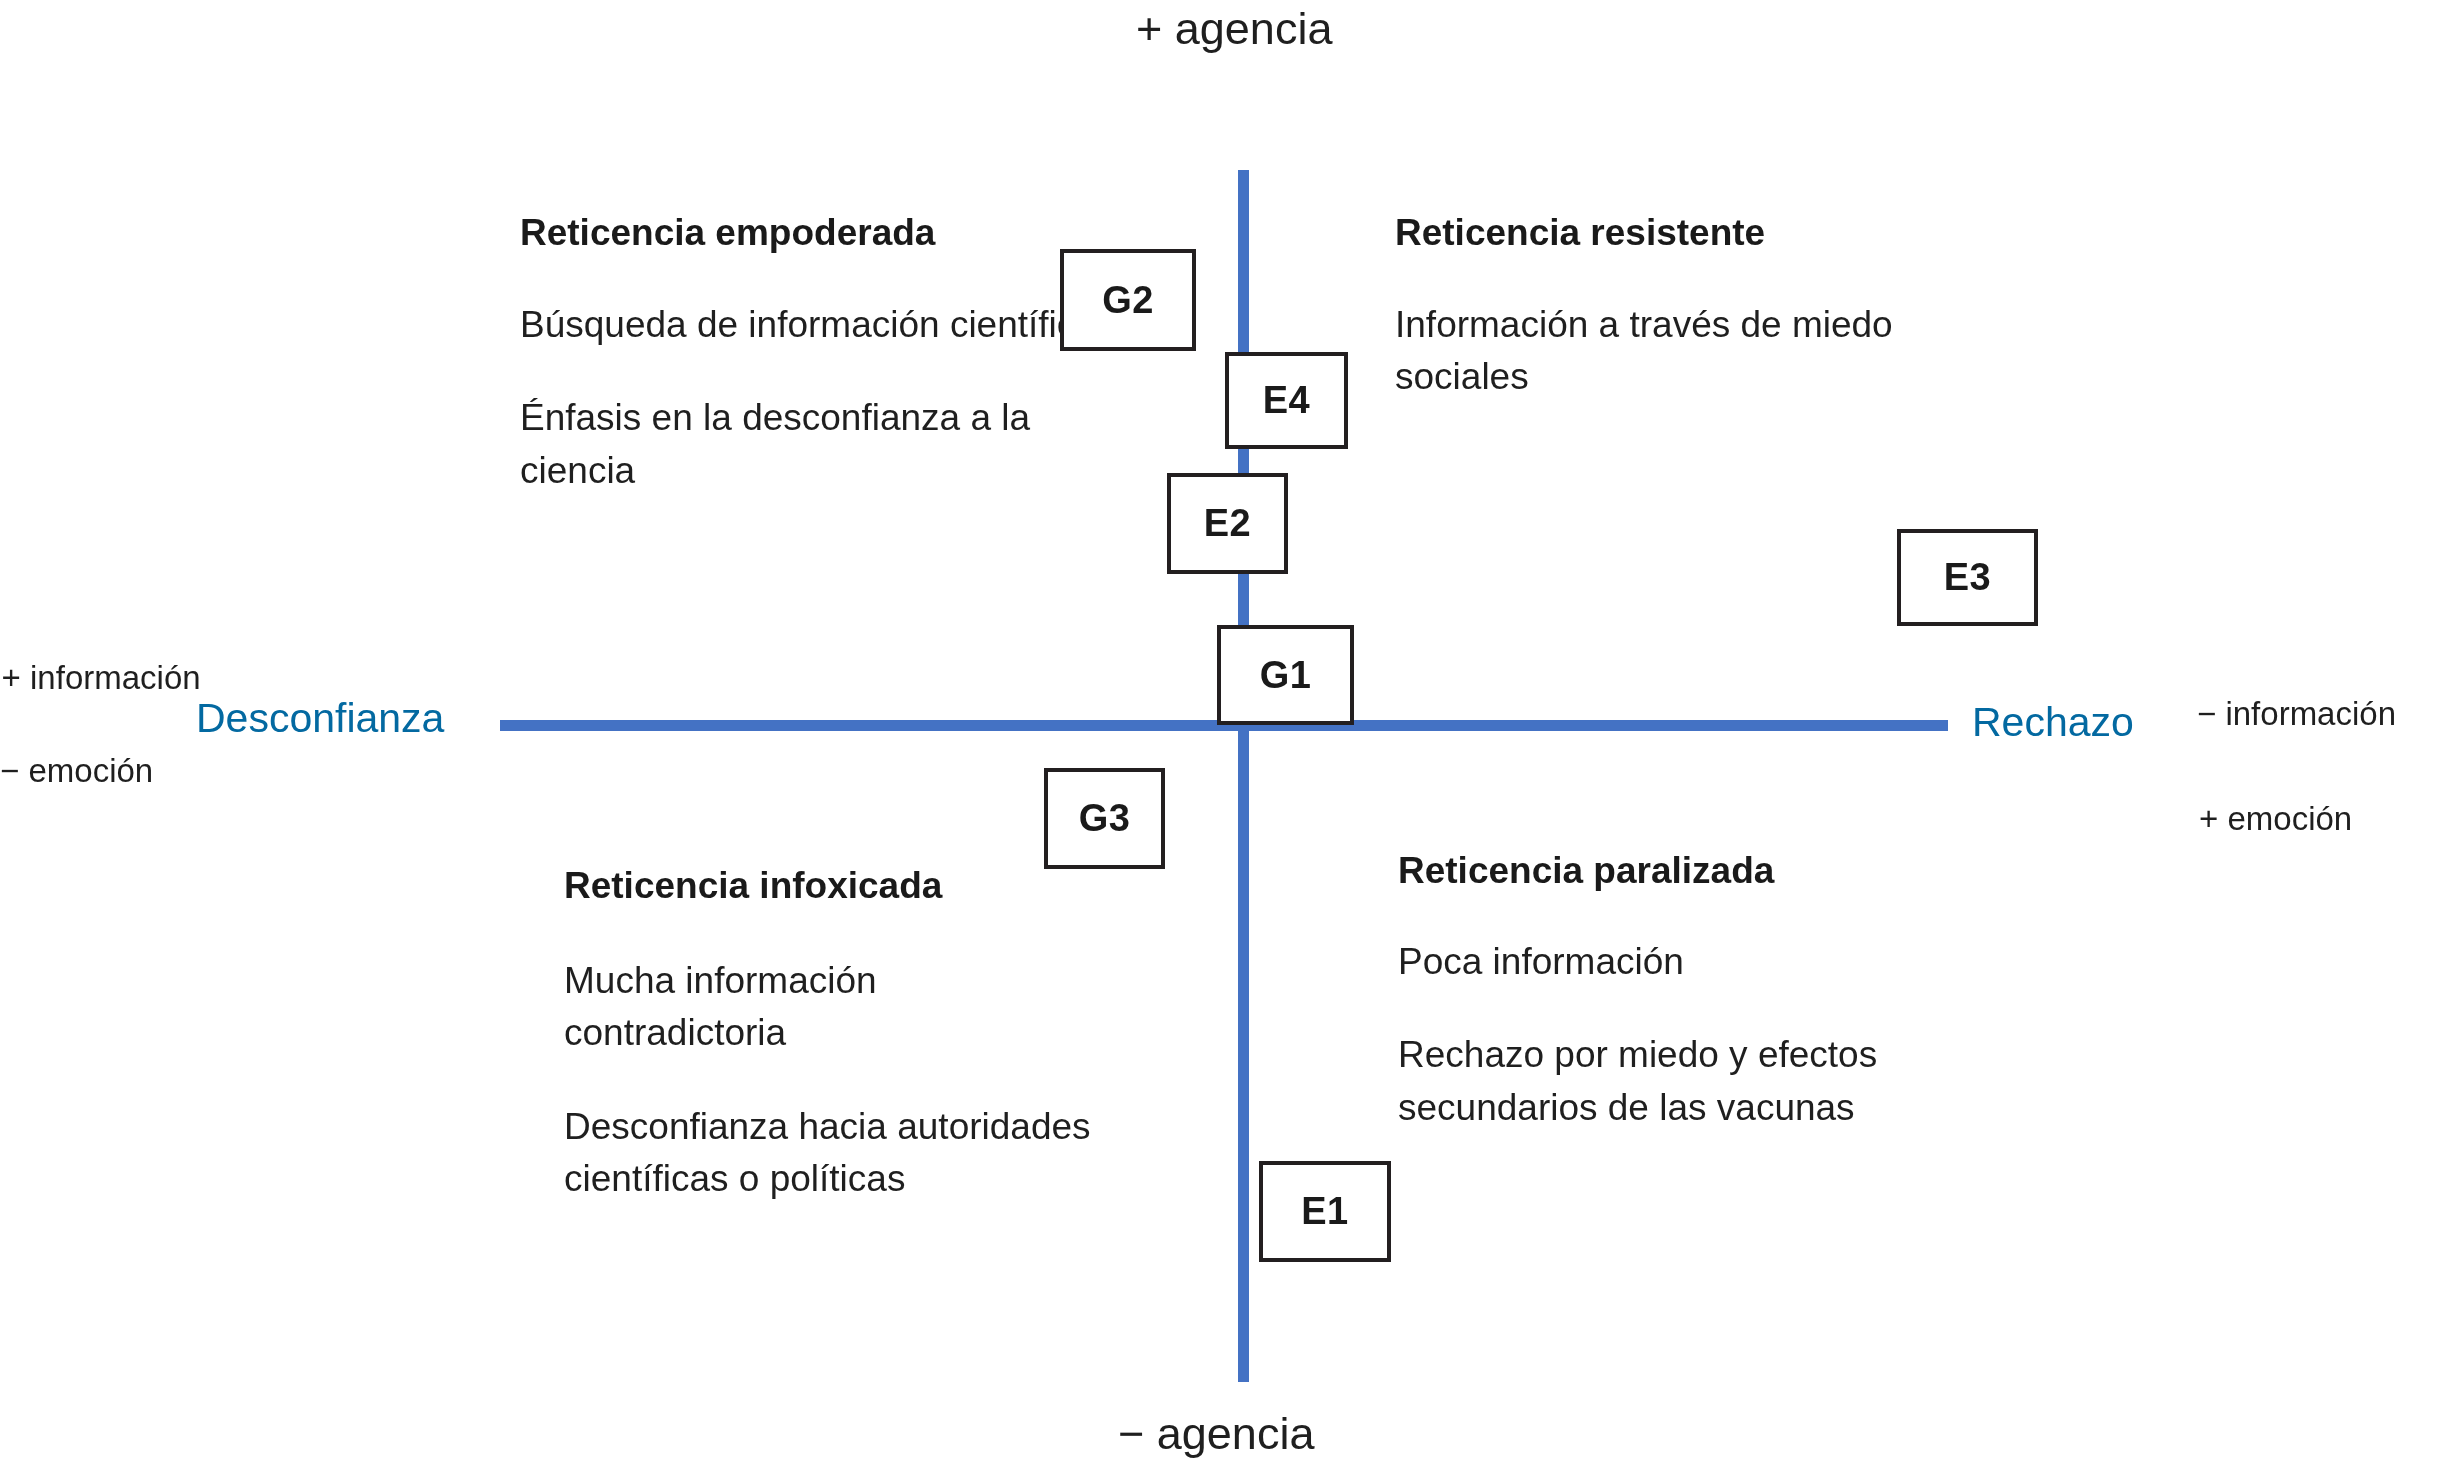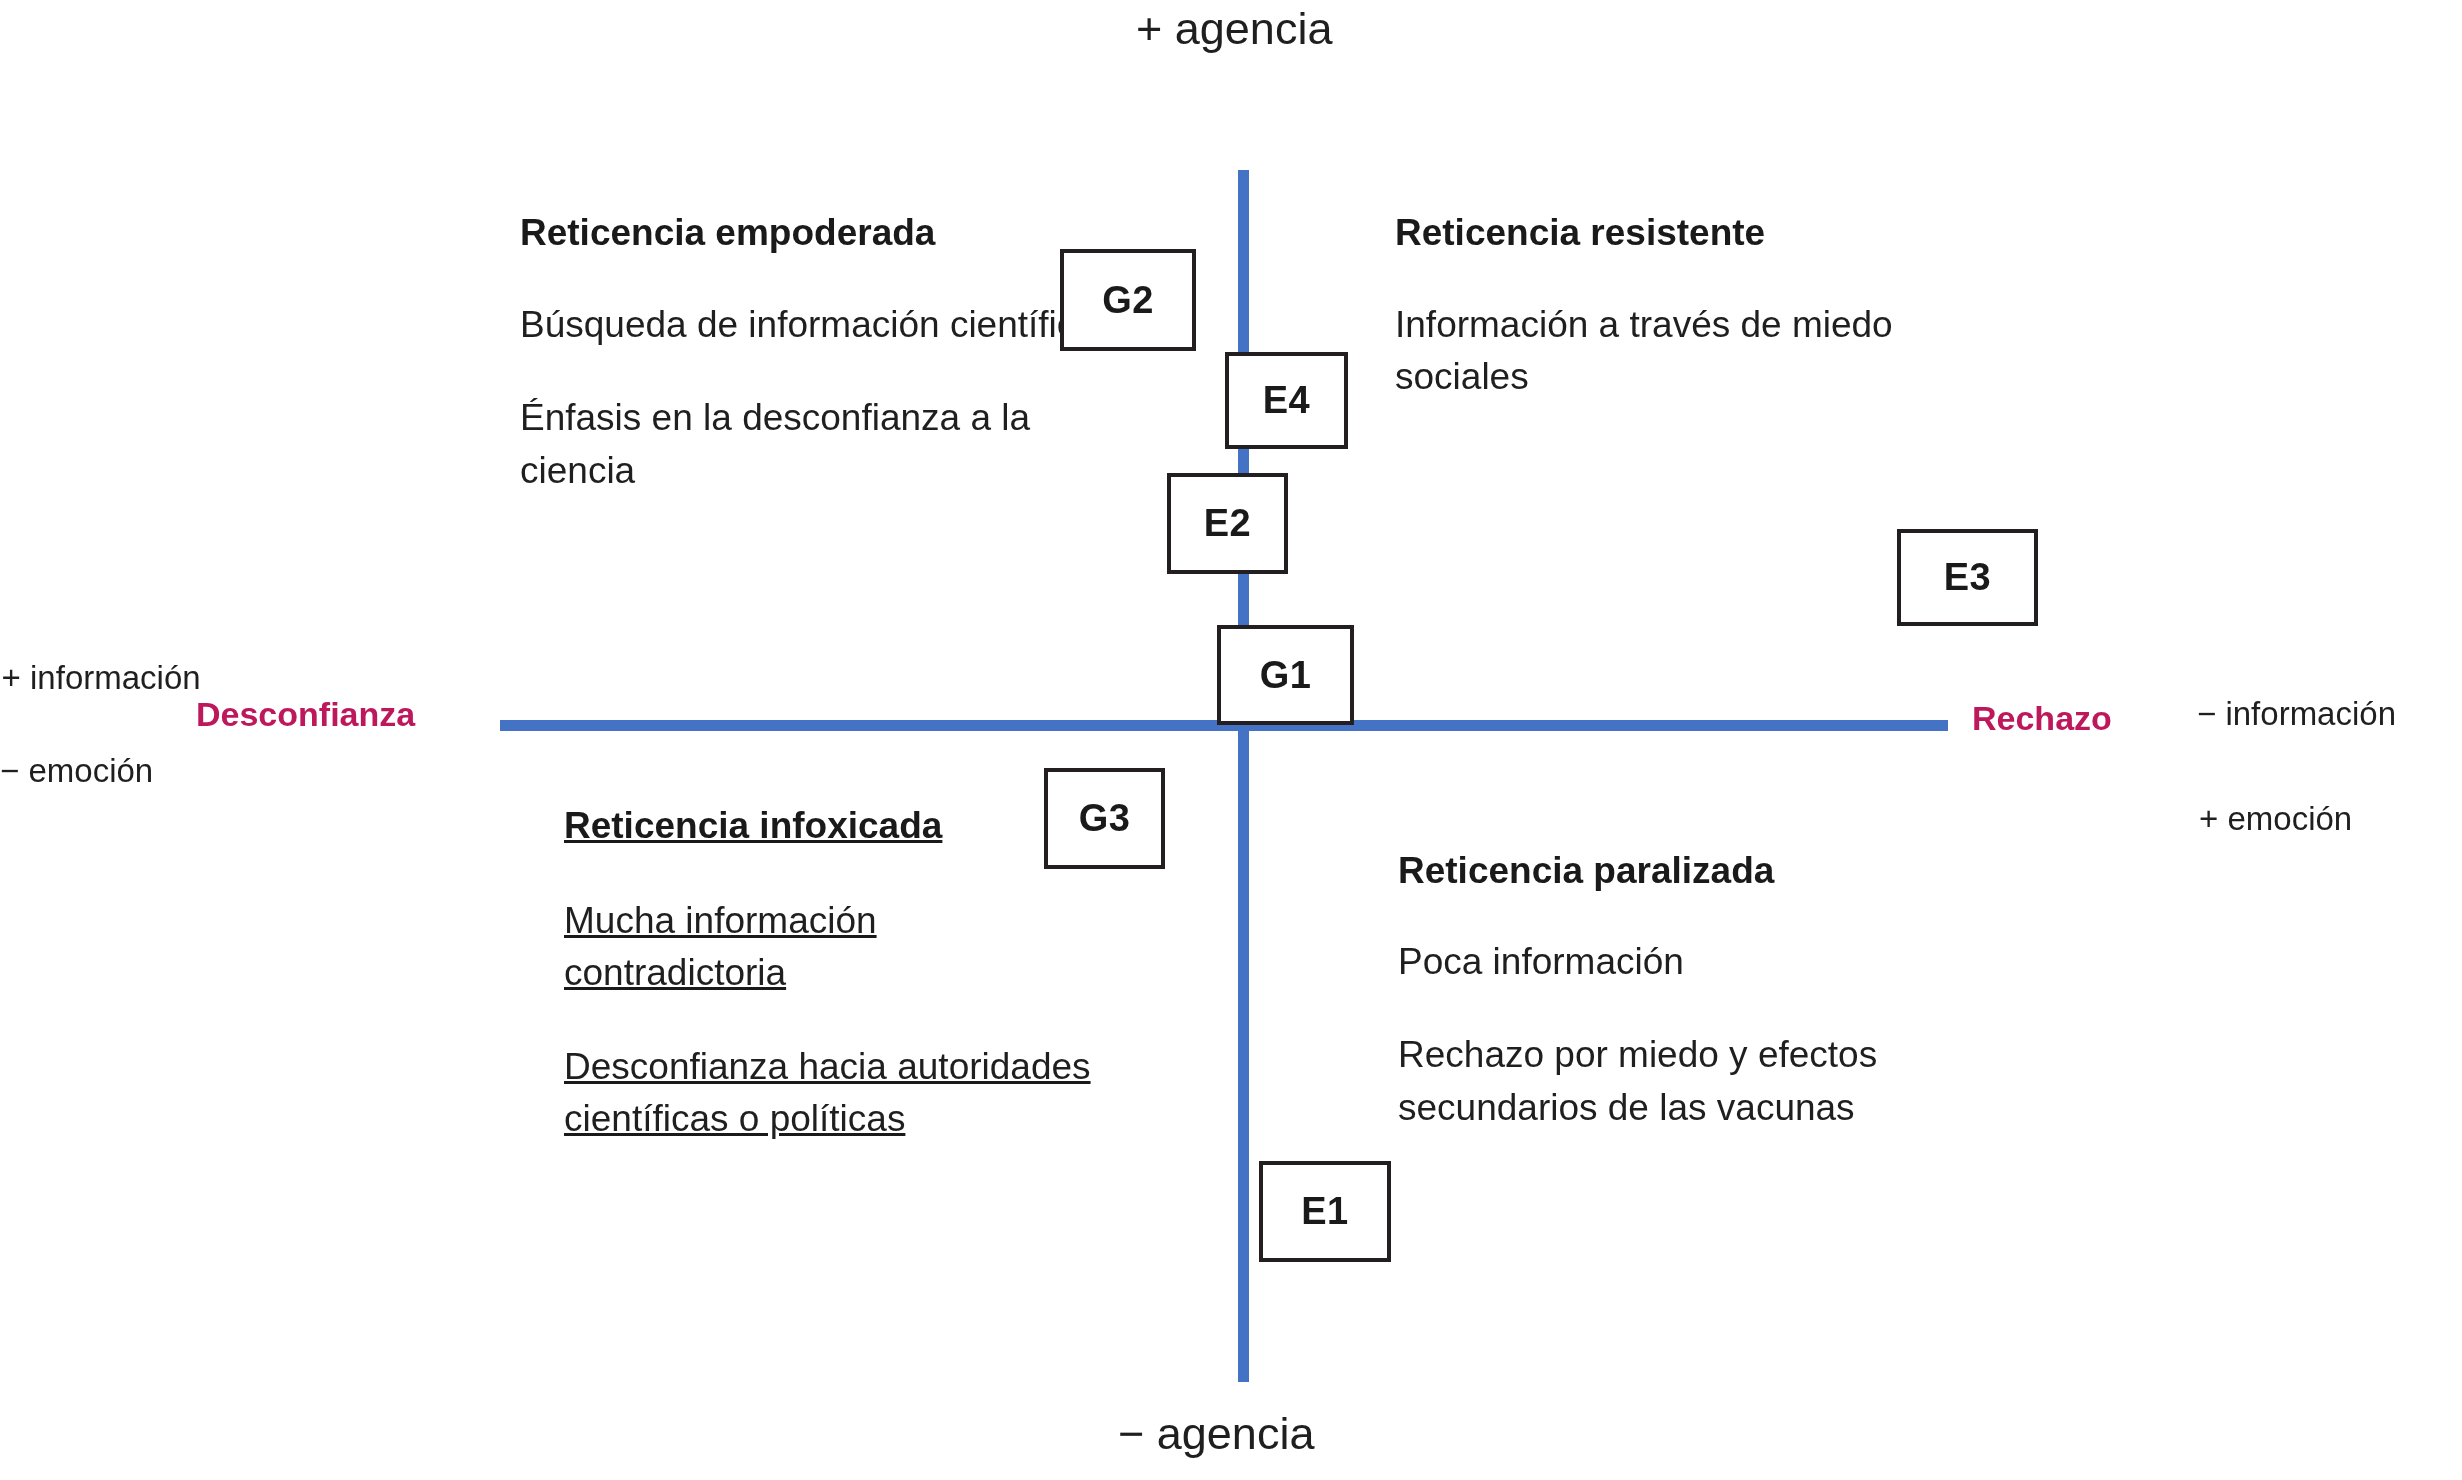--- a/index.html
+++ b/index.html
@@ -43,25 +43,25 @@
     line-height: 1.15;
     color: #1f1f1f;
     white-space: nowrap;
     font-weight: 400;
   }
   .pole-top    { left: 1136px; top: 3.3px; }
   .pole-bottom { left: 1118px; top: 1408px; }
 
   .axis-name {
     position: absolute;
-    font-size: 34px;
+    font-size: 41px;
     line-height: 1.15;
-    color: #be185d;
+    color: #0369a1;
     white-space: nowrap;
-    font-weight: 700;
+    font-weight: 400;
   }
   .axis-name-left  { left: 196px; top: 695px; }
   .axis-name-right { left: 1972px; top: 699px; }
 
   .sub {
     position: absolute;
     font-size: 33px;
     line-height: 1.15;
     color: #1f1f1f;
     white-space: nowrap;
@@ -87,21 +87,21 @@
     margin: 0 0 41px 0;
     font-size: 37px;
     font-weight: 400;
     line-height: 1.42;
     color: #1f1f1f;
   }
   .quad p:last-child { margin-bottom: 0; }
 
   .quad-tl { left: 520px;  top: 211px;  width: 605px; }
   .quad-tr { left: 1395px; top: 211px;  width: 589px; }
-  .quad-bl { left: 564px;  top: 804px; width: 540px; text-decoration: underline; }
+  .quad-bl { left: 564px;  top: 864px; width: 540px; }
   .quad-br { left: 1398px; top: 849px; width: 572px; }
 
   .quad-bl h3 { margin-bottom: 47px; }
   .quad-br h3 { margin-bottom: 43px; }
 
   
   .node {
     position: absolute;
     border: 4.9px solid #231f20;
     background: #ffffff;

